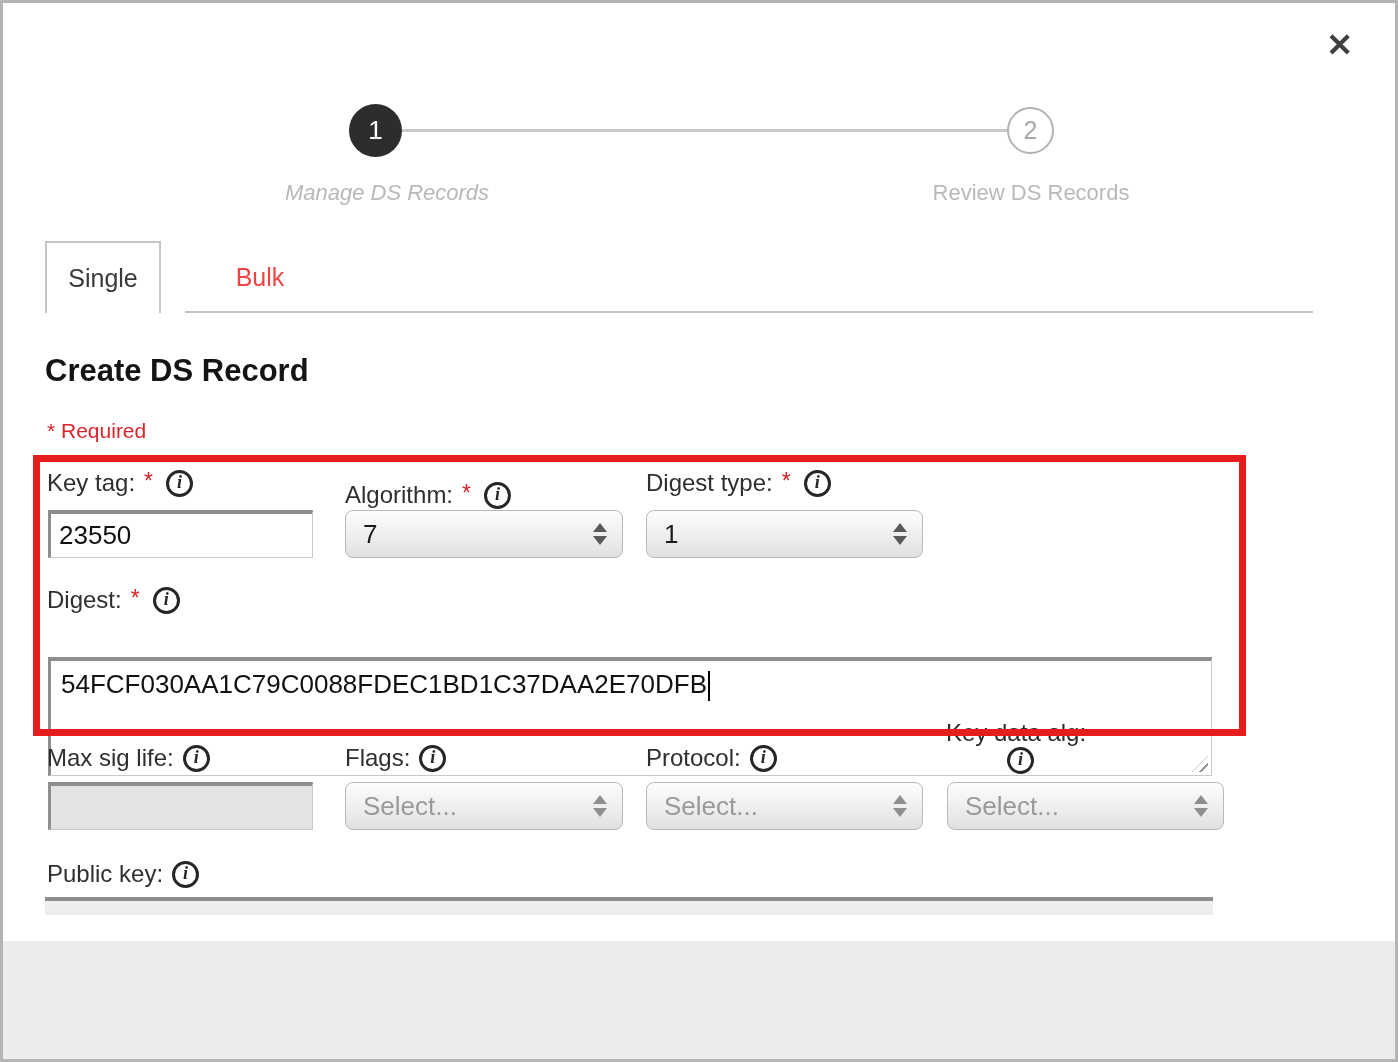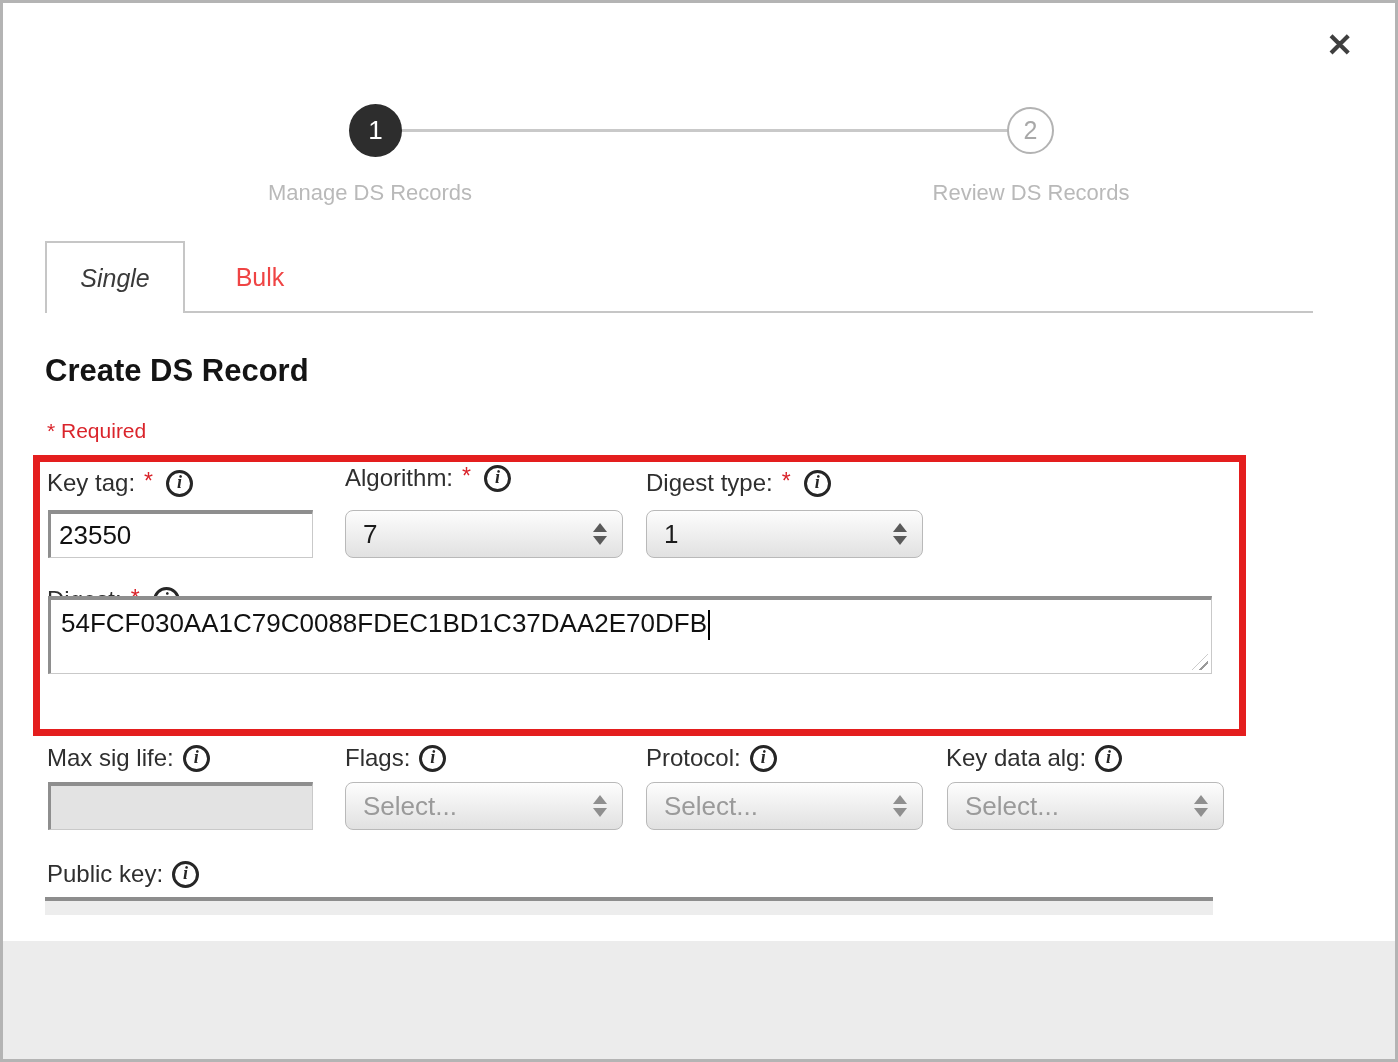--- a/index.html
+++ b/index.html
@@ -17,26 +17,26 @@
     font-size:32px; font-weight:bold; color:#3f3f3f; cursor:pointer;
     line-height:1;
   }
 
   
   .step-line { position:absolute; left:372px; top:126px; width:656px; height:3px; background:#c9c9c9; }
   .step-circle { position:absolute; border-radius:50%; display:flex; align-items:center; justify-content:center; }
   .step-circle.active { left:346px; top:101px; width:53px; height:53px; background:#2d2d2d; color:#fff; font-size:26px; }
   .step-circle.inactive { left:1004px; top:104px; width:47px; height:47px; background:#fff; border:2px solid #b3b3b3; color:#a8a8a8; font-size:25px; }
   .step-label { position:absolute; top:177px; width:330px; text-align:center; font-size:22px; color:#b9b9b9; }
-  .step-label.one { left:202px; }
+  .step-label.one { left:219px;font-style:italic; }
   .step-label.two { left:863px; }
 
   
   .tab { position:absolute; top:238px; height:72px; display:flex; align-items:center; justify-content:center; font-size:25px; cursor:pointer; }
-  .tab.active { left:42px; width:140px; border:2px solid #c6c6c6; border-bottom:none; background:#fff; color:#3a3a3a; z-index:2;font-style:italic; }
+  .tab.active { left:42px; width:116px; border:2px solid #c6c6c6; border-bottom:none; background:#fff; color:#3a3a3a; z-index:2; }
   .tab.plain { left:182px; width:150px; color:#ef4444; }
   .tab-bottom-line { position:absolute; left:182px; top:308px; width:1128px; height:2px; background:#c6c6c6; }
 
   .page-title { position:absolute; left:42px; top:350px; font-size:31px; font-weight:bold; color:#141414; }
   .required-note { position:absolute; left:44px; top:416px; font-size:21px; color:#da242b; }
 
   .red-annotation {
     position:absolute; left:30px; top:452px; width:1213px; height:281px;
     border:7px solid #e41e1e; pointer-events:none; z-index:5;
   }
@@ -131,21 +131,21 @@
 
   <div class="red-annotation"></div>
 
   <div class="field-label" style="left:44px; top:466px;justify-content:flex-end;">
     <span>Key tag:</span>
     <span class="req-star">*</span>
     <span class="info-icon">
         <i>i</i>
       </span>
   </div>
-  <div class="field-label" style="left:342px; top:461px;">
+  <div class="field-label" style="left:342px; top:478px;">
     <span>Algorithm:</span>
     <span class="req-star">*</span>
     <span class="info-icon">
         <i>i</i>
       </span>
   </div>
   <div class="field-label" style="left:643px; top:466px;">
     <span>Digest type:</span>
     <span class="req-star">*</span>
     <span class="info-icon">
@@ -169,21 +169,21 @@
       </span>
   </div>
 
   <div class="field-label" style="left:44px; top:583px;">
     <span>Digest:</span>
     <span class="req-star">*</span>
     <span class="info-icon">
         <i>i</i>
       </span>
   </div>
-  <div class="area" style="left:45px; top:593px; width:1164px; height:78px;">
+  <div class="area" style="left:45px; top:654px; width:1164px; height:119px;">
     <span>54FCF030AA1C79C0088FDEC1BD1C37DAA2E70DFB</span><span class="caret"></span>
     <span class="resize-handle"></span>
   </div>
 
   <div class="field-label" style="left:44px; top:741px;">
     <span>Max sig life:</span>
     <span class="info-icon">
         <i>i</i>
       </span>
   </div>
@@ -192,21 +192,21 @@
     <span class="info-icon">
         <i>i</i>
       </span>
   </div>
   <div class="field-label" style="left:643px; top:741px;">
     <span>Protocol:</span>
     <span class="info-icon">
         <i>i</i>
       </span>
   </div>
-  <div class="field-label" style="left:943px; top:741px;">
+  <div class="field-label" style="left:943px; top:716px;flex-direction:column;">
     <span>Key data alg:</span>
     <span class="info-icon">
         <i>i</i>
       </span>
   </div>
 
   <input class="text-input disabled" style="left: 45px; top: 779px; width: 265px;" disabled="" value="">
   <div class="selectbox placeholder" style="left:342px; top:779px;">
     <span class="val">Select...</span>
     <span class="arrows">

